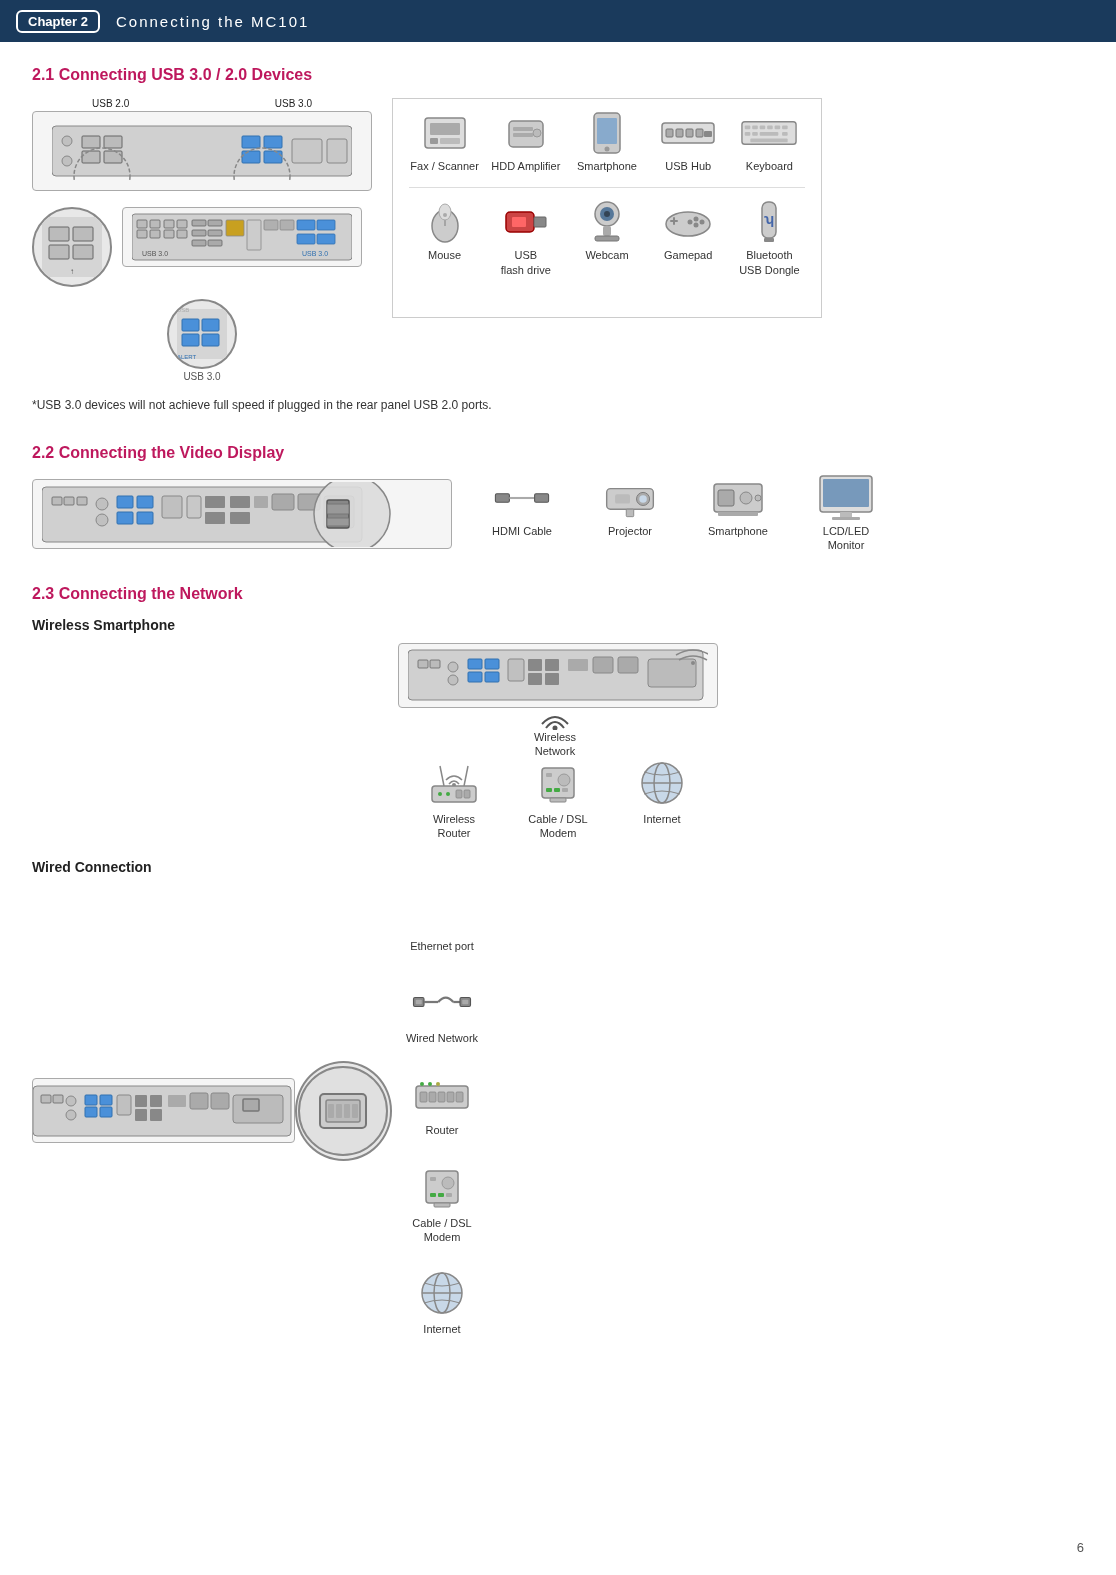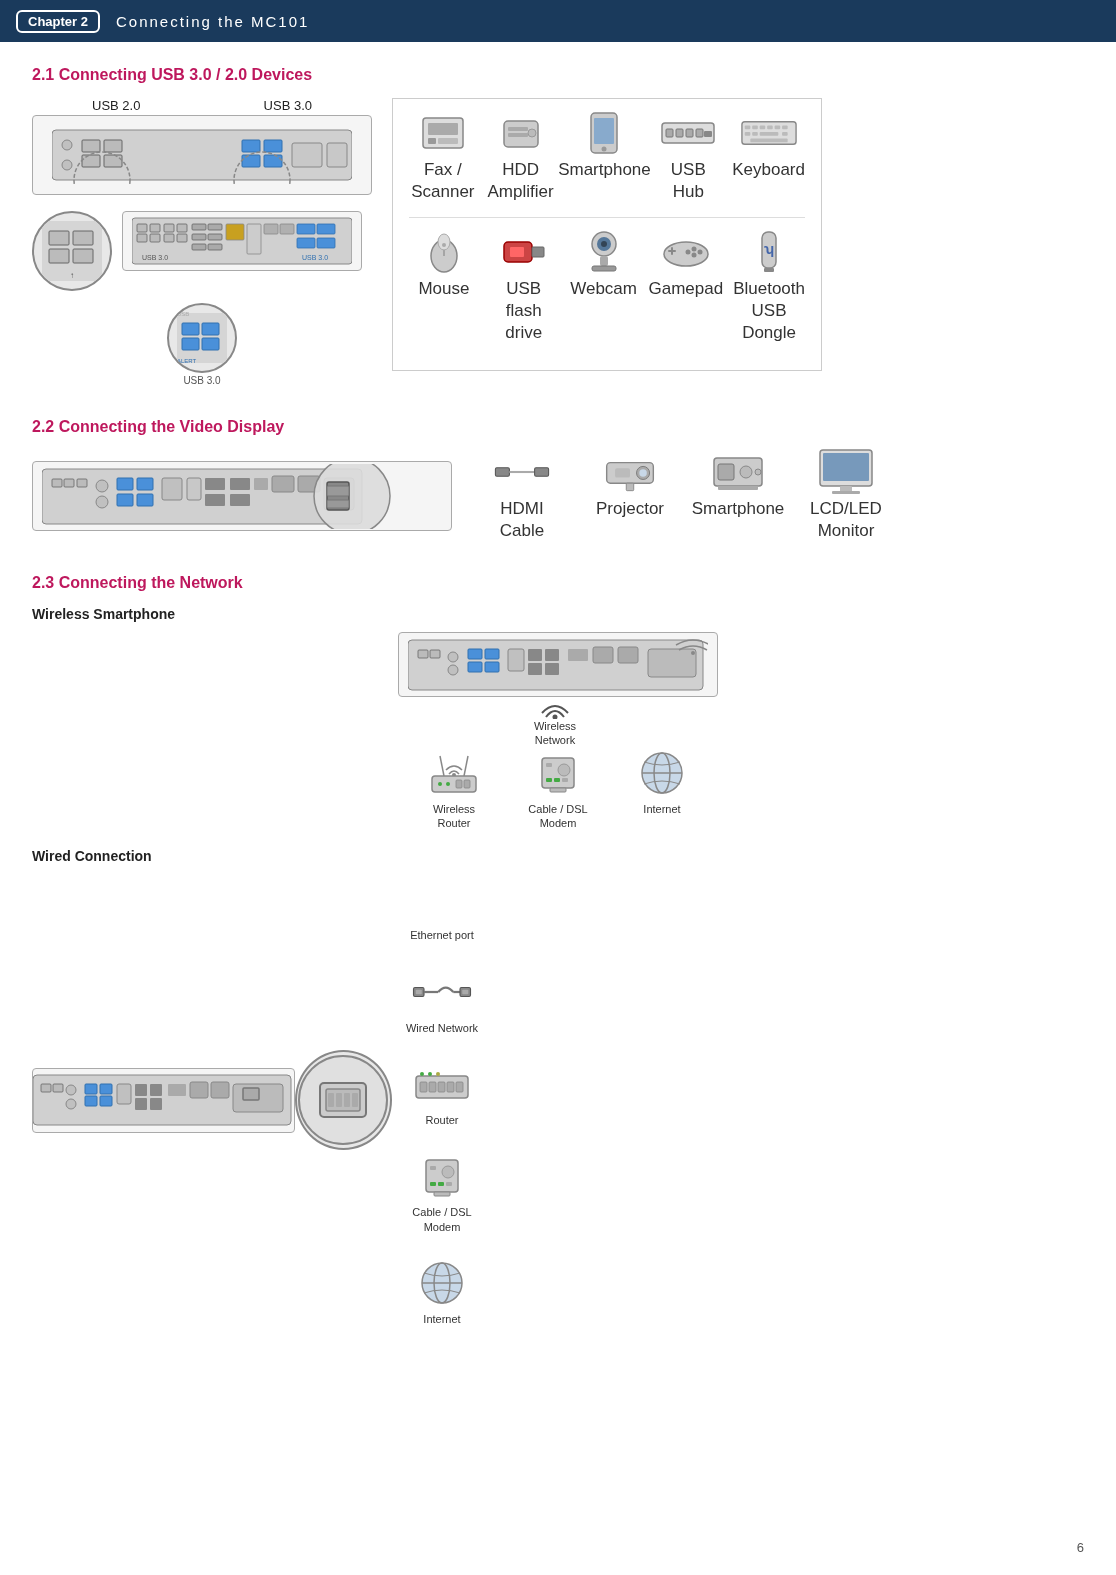--- a/index.html
+++ b/index.html
@@ -102,21 +102,21 @@
     .device-icon {
       width: 56px;
       height: 44px;
       display: flex;
       align-items: center;
       justify-content: center;
       margin-bottom: 4px;
     }
 
     .device-label {
-      font-size: 17px;
+      font-size: 11px;
       text-align: center;
       color: #333;
       line-height: 1.3;
     }
 
     
     .hw-box {
       border: 1px solid #aaa;
       background: #f5f5f5;
       border-radius: 4px;
@@ -310,21 +310,21 @@
 <div class="page-content">
 
   <div class="section">
     <h2>2.1 Connecting USB 3.0 / 2.0 Devices</h2>
 
     <div class="usb-section">
 
       <div class="usb-diagrams">
 
         <div style="position:relative; width:340px;">
-          <div style="display:flex; justify-content:space-between; font-size:13px; margin-bottom:2px; padding:0 60px;">
+          <div style="display:flex; justify-content:space-between; font-size:10px; margin-bottom:2px; padding:0 60px;">
             <span>USB 2.0</span>
             <span>USB 3.0</span>
           </div>
           <div class="hw-box">
             <svg width="300" height="60" viewBox="0 0 300 60">
 
               <rect x="0" y="5" width="300" height="50" rx="4" fill="#d0d0d0" stroke="#888" stroke-width="1"></rect>
 
               <rect x="30" y="15" width="18" height="12" rx="1" fill="#bbb" stroke="#666" stroke-width="1"></rect>
               <rect x="52" y="15" width="18" height="12" rx="1" fill="#bbb" stroke="#666" stroke-width="1"></rect>
@@ -548,20 +548,21 @@
                 <text x="15" y="24" font-size="14" text-anchor="middle" fill="#4466aa" font-weight="bold">ʮ</text>
                 <rect x="10" y="38" width="10" height="4" rx="1" fill="#888"></rect>
               </svg>
             </div>
             <div class="device-label">Bluetooth<br>USB Dongle</div>
           </div>
         </div>
       </div>
     </div>
 
+    <p class="usb-note">*USB 3.0 devices will not achieve full speed if plugged in the rear panel USB 2.0 ports.</p>
   </div>
 
   <div class="section">
     <h2>2.2 Connecting the Video Display</h2>
 
     <div class="video-section-content">
 
       <div style="position:relative; width:430px;">
         <div class="video-hw">
           <svg width="400" height="65" viewBox="0 0 400 65">

